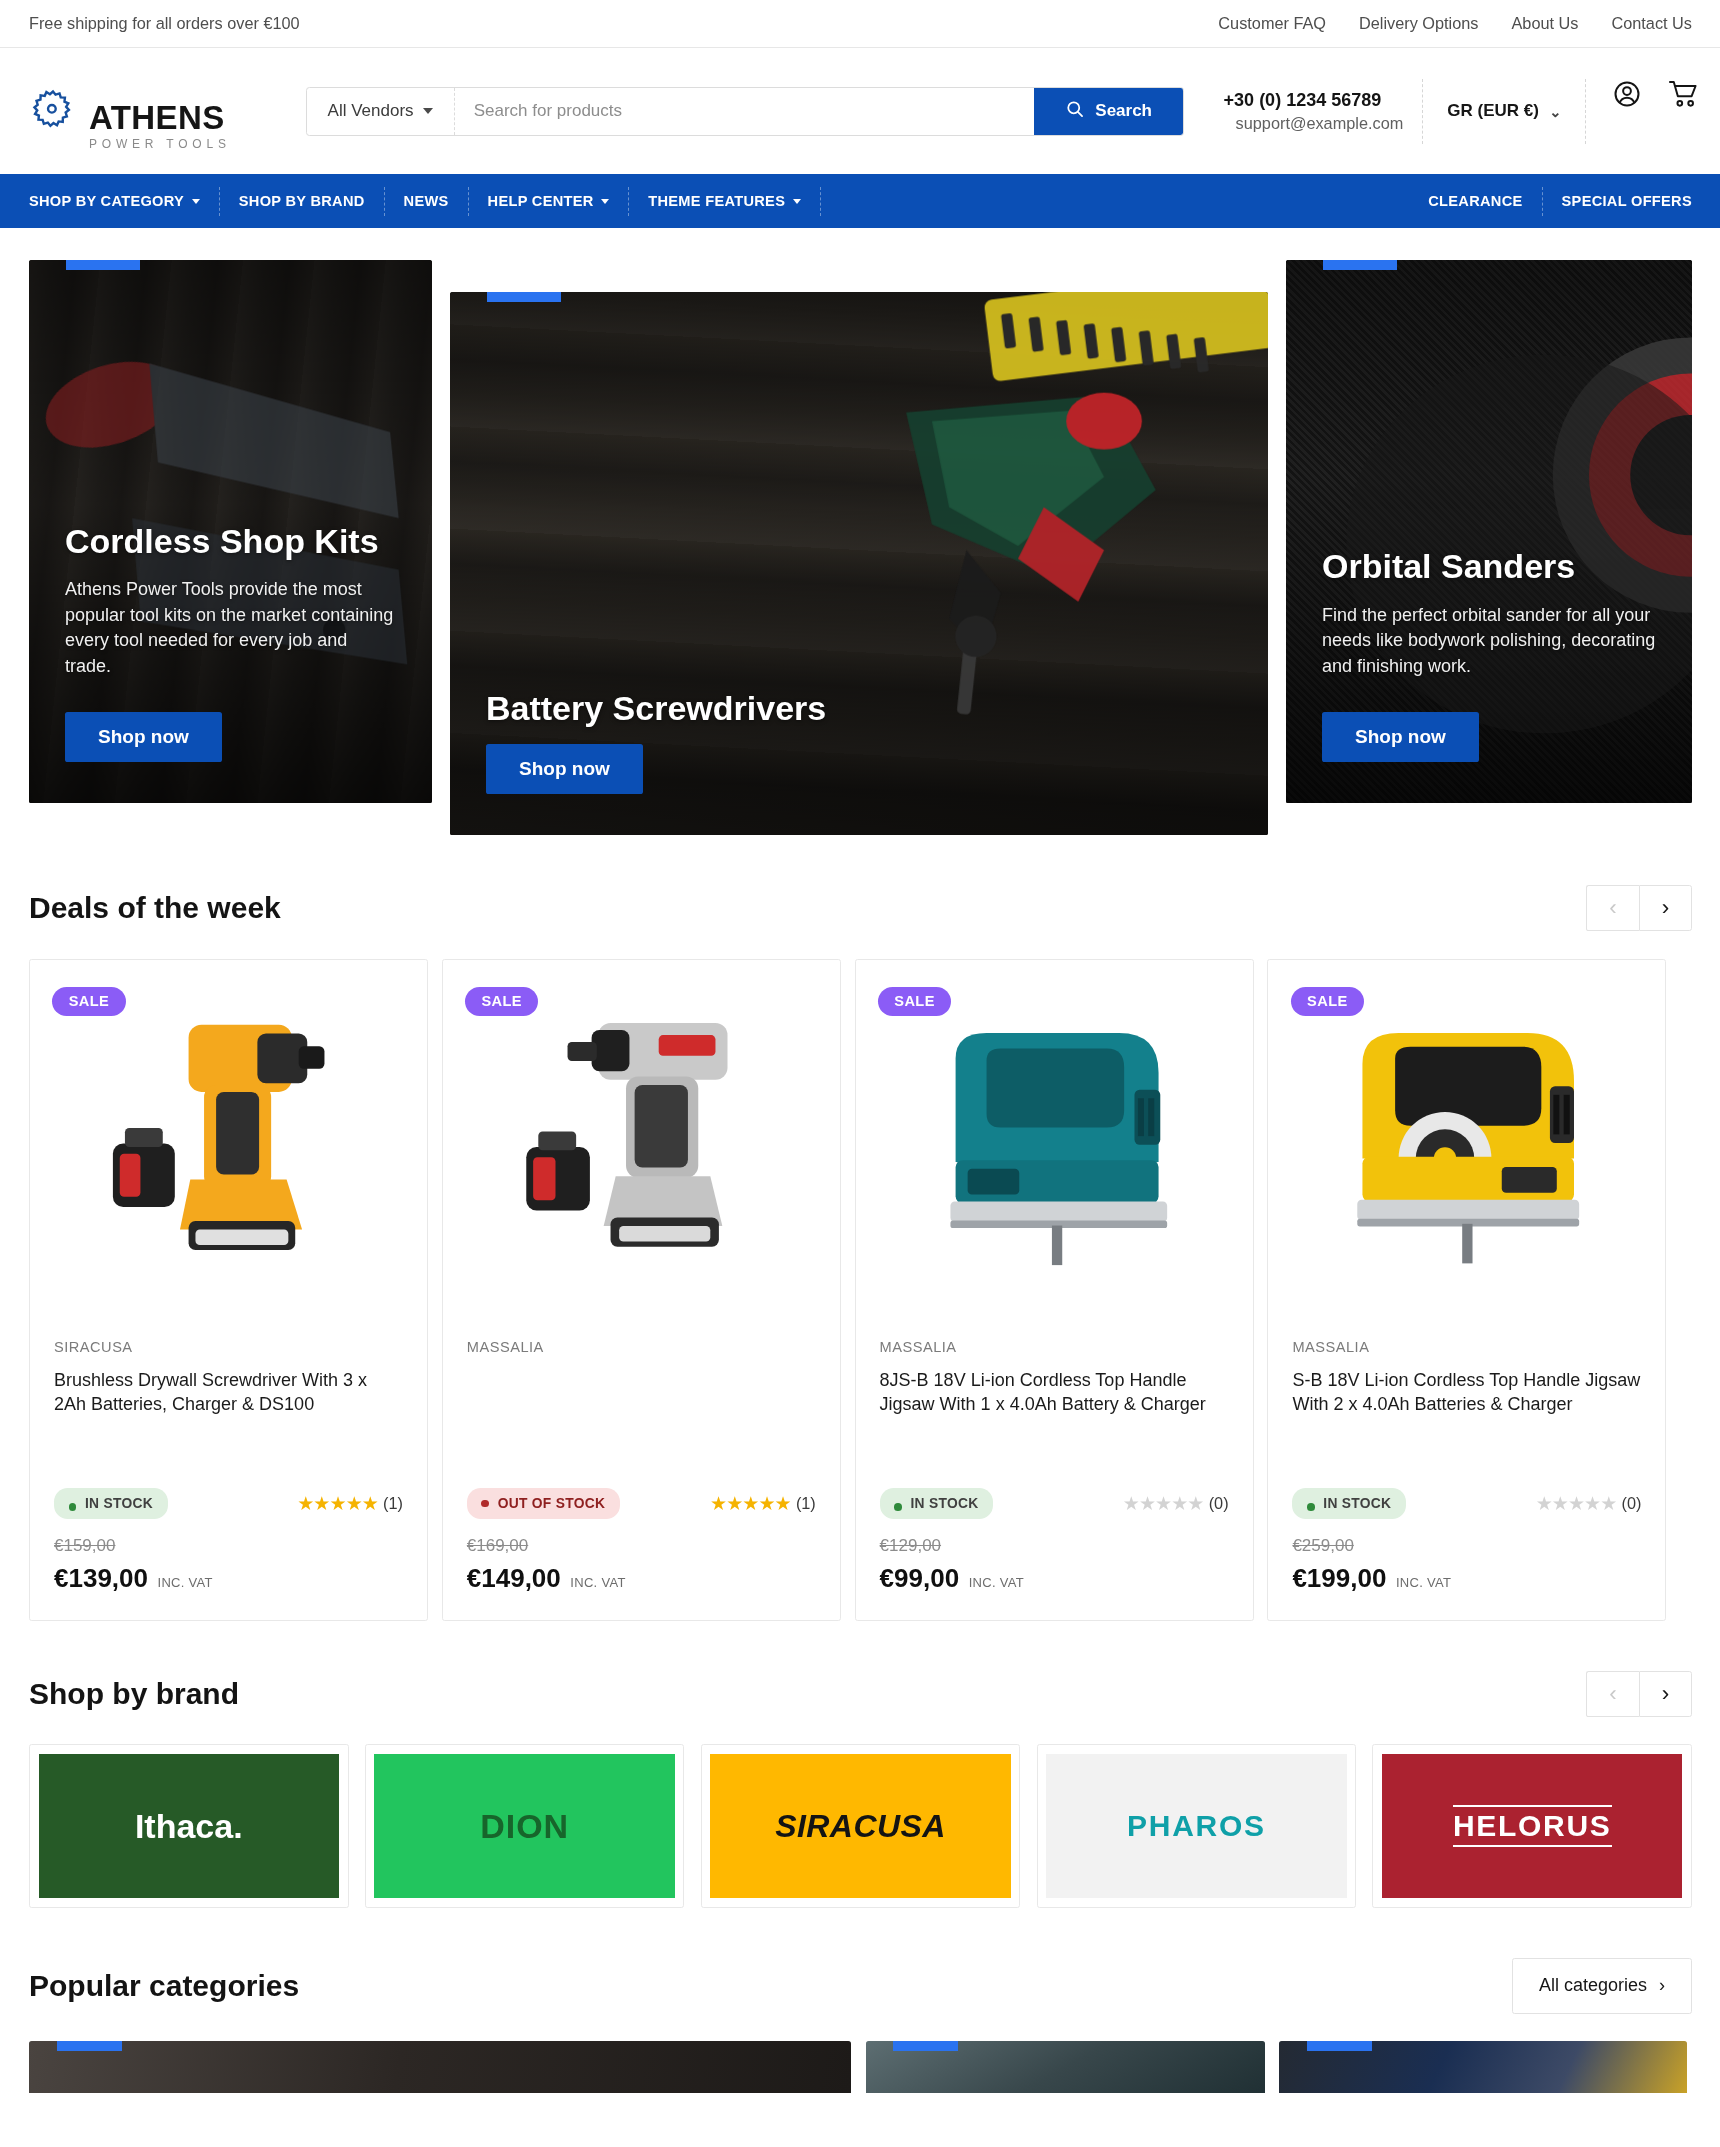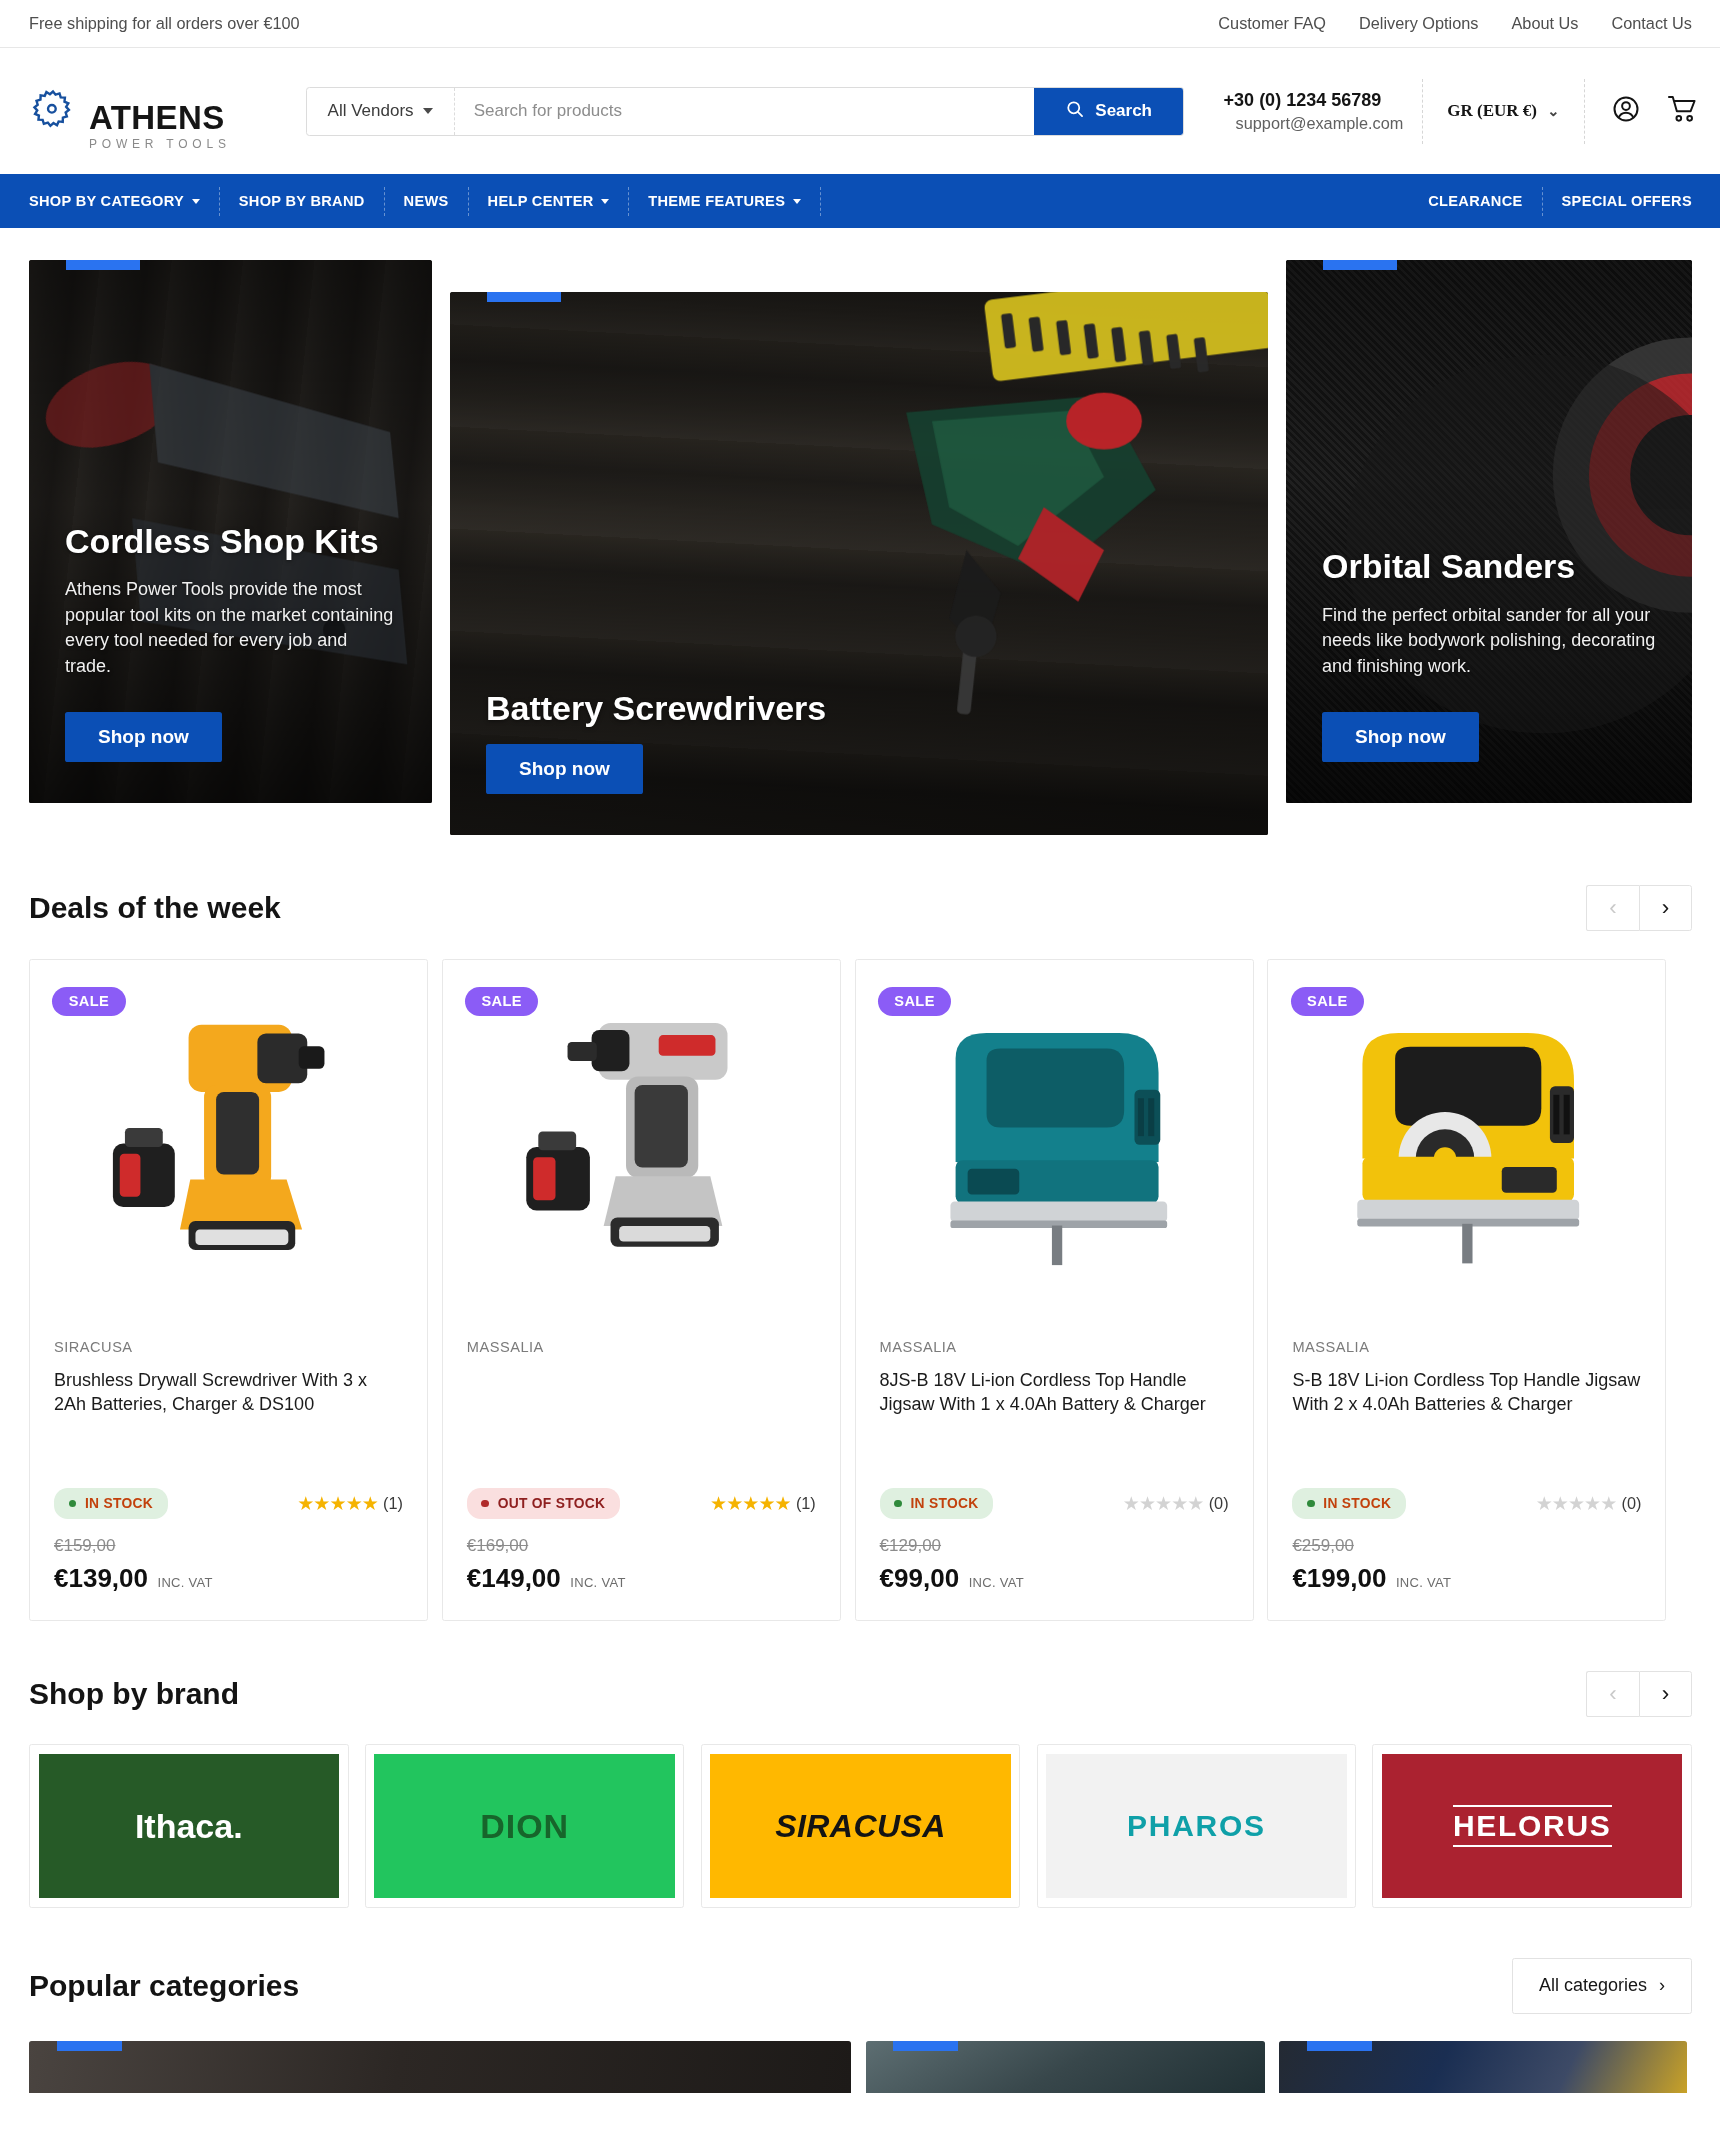--- a/index.html
+++ b/index.html
@@ -85,23 +85,22 @@
     cursor:pointer;
     font-family:inherit;
   }
   .contact-block { margin-left:20.6px; line-height:1.35; flex-shrink:0; }
   .contact-phone { font-size:18px; font-weight:bold; color:#141414; white-space:nowrap; }
   .contact-mail { font-size:16.3px; color:#606060; white-space:nowrap;margin-left:12px; }
 
   .header-right {
     margin-left:auto;
     display:flex;
-    align-items:center;
+    align-items:flex-start;
     height:65px;
-    font-family:Liberation Serif, serif;
   }
   .currency {
     display:flex; align-items:center; gap:10.3px;
     padding:0 24px;
     font-size:17px; font-weight:600; color:#161616;
     border-left:0.9px dashed #d6d6d6;
     border-right:0.9px dashed #d6d6d6;
     height:100%;
     white-space:nowrap;
   }
@@ -300,21 +299,21 @@
     margin-top:auto;
     margin-bottom:17px;
   }
   .stock {
     display:flex; align-items:center; gap:8.6px;
     font-size:13.8px; font-weight:bold;
     padding:7.7px 14.6px;
     border-radius:13.8px;
     letter-spacing:0.3px;
   }
-  .stock.in { background:#dff0e0; color:#c2410c; }
+  .stock.in { background:#dff0e0; color:#404040;align-items:flex-end; }
   .stock.out { background:#fadfdf; color:#8f2020; }
   .dot { width:7.7px; height:7.7px; border-radius:50%; }
   .stock.in .dot { background:#2f8a3b; }
   .stock.out .dot { background:#b02b2b; }
   .rating { margin-left:auto; display:flex; align-items:center; gap:2.6px; }
   .stars { font-size:19px; letter-spacing:-0.9px; }
   .stars.filled { color:#f5b300; }
   .stars.empty { color:#d3d3d3; }
   .rcount { font-size:16.3px; color:#3a3a3a; margin-left:2.6px; }
   .pprice { padding-bottom:26px; }

